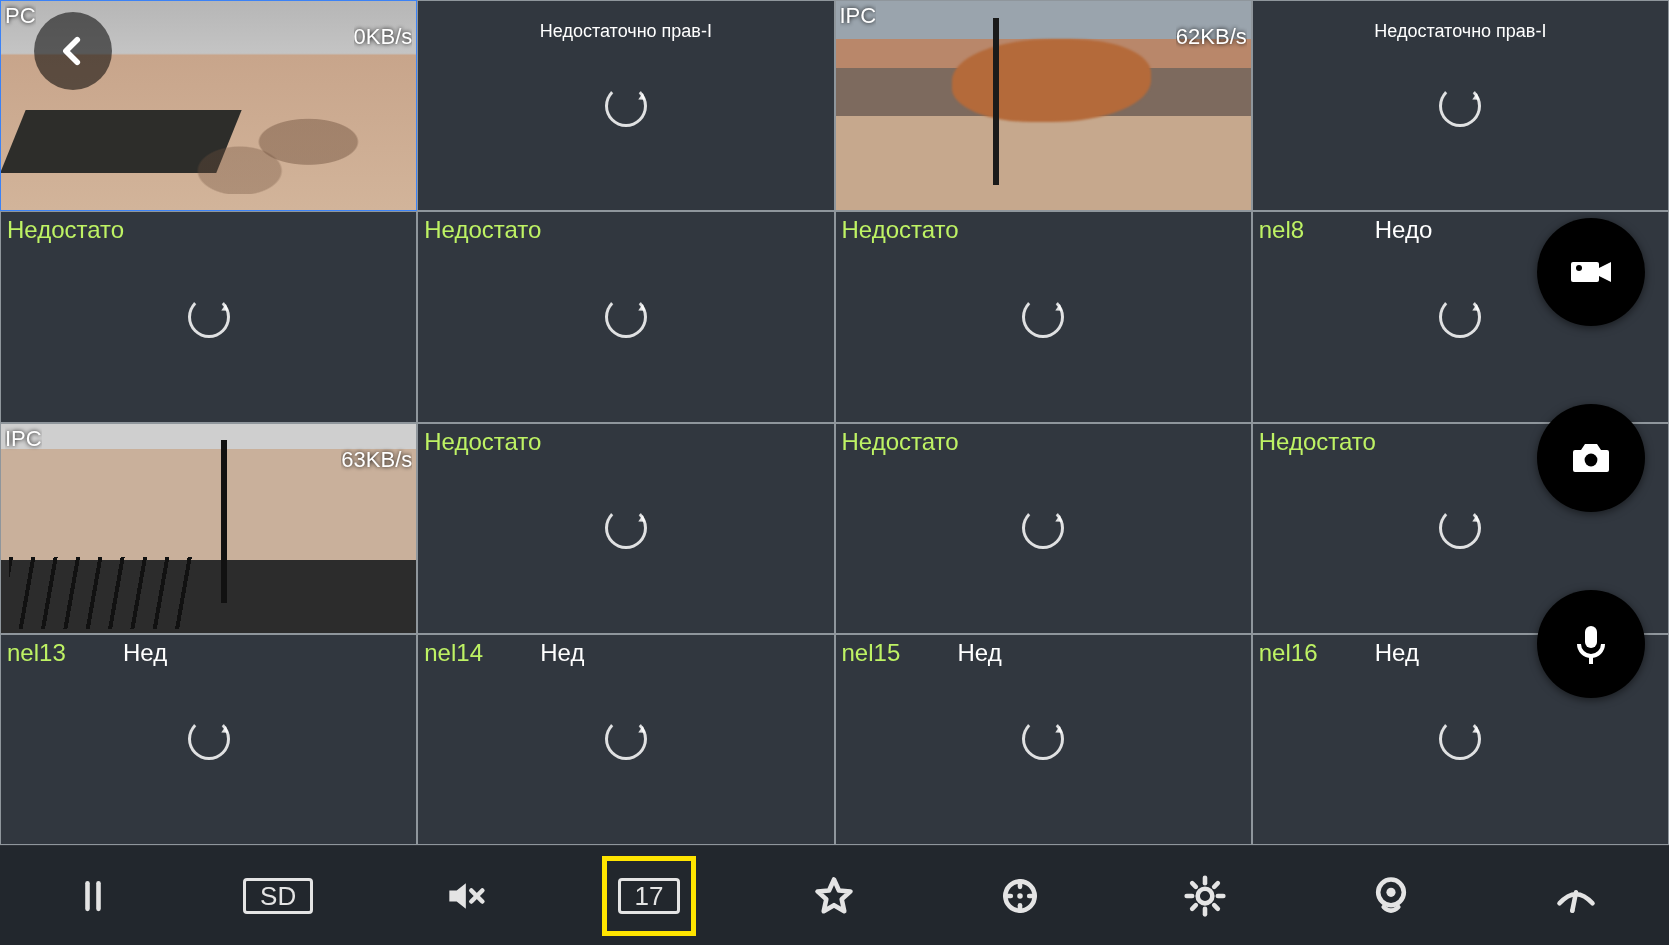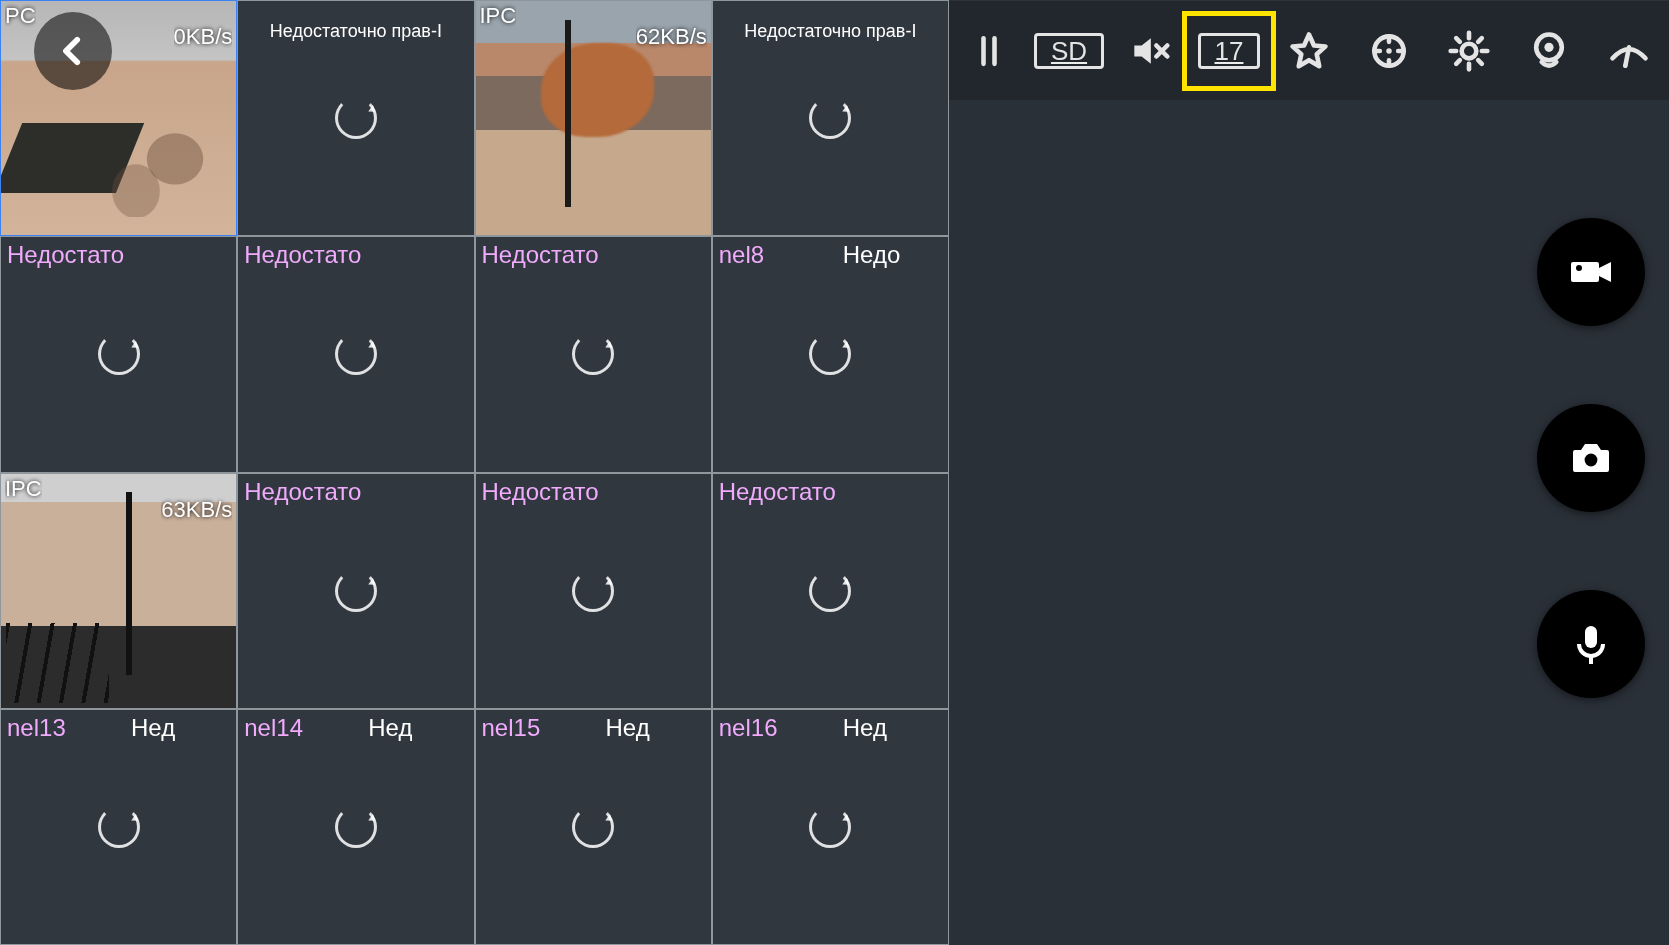--- a/index.html
+++ b/index.html
@@ -23,22 +23,21 @@
     color: var(--text);
     font-family: "Helvetica Neue", Arial, sans-serif;
     overflow: hidden;
   }
   .app {
     position: relative;
     width: 1669px;
     height: 945px;
     background: var(--bg);
     display: flex;
-    flex-direction: row;
-    text-decoration: underline;
+    flex-direction: column;
   }
   
   .grid {
     flex: 1 1 auto;
     display: grid;
     grid-template-columns: repeat(4, 1fr);
     grid-template-rows: repeat(4, 1fr);
   }
   .tile {
     position: relative;
@@ -237,26 +236,26 @@
     outline: 5px solid var(--highlight);
     outline-offset: 2px;
   }
 
   
   .ov-left-label {
     position: absolute;
     top: 4px;
     left: 6px;
     font-size: 24px;
-    color: #f0abfc;
+    color: #bef264;
   }
   .ov-right-status {
     position: absolute;
     top: 4px;
-    left: 130px;
+    left: 122px;
     font-size: 24px;
     color: #fff;
     white-space: nowrap;
     overflow: hidden;
     max-width: 58%;
   }
 </style>
 </head>
 <body>
 

